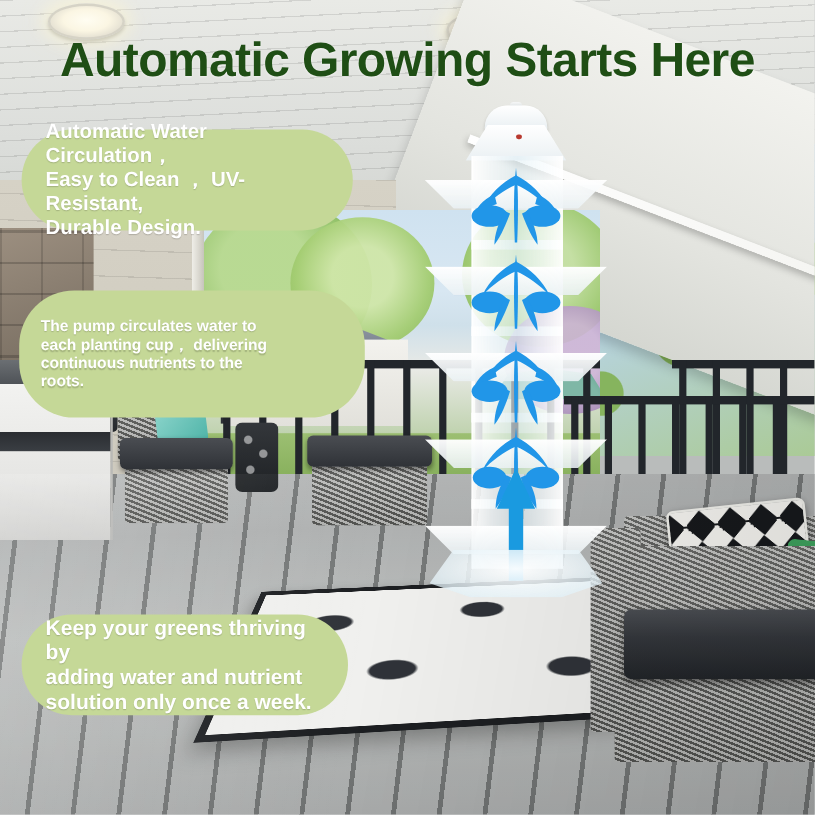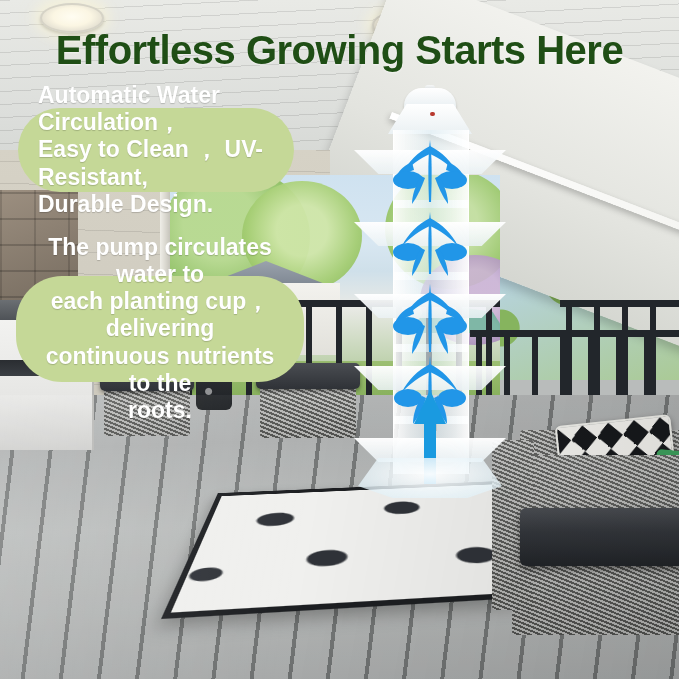--- a/index.html
+++ b/index.html
@@ -326,22 +326,22 @@
     color:#ffffff;
     font-family:"Liberation Sans",sans-serif;
     font-weight:bold;
     line-height:1.18;
     box-sizing:border-box;
     text-shadow:0 1px 1px rgba(0,0,0,.18);
     display:flex;align-items:center;
   }
   .pill span{display:block;white-space:pre-line;}
 
-  #pill1{left:18px;top:108px;width:276px;height:84px;padding:0 20px;font-size:23px;}
-  #pill2{left:16px;top:276px;width:288px;height:106px;padding:0 18px;font-size:23px;text-align:center;}
+  #pill1{left:18px;top:108px;width:276px;height:84px;padding:0 20px;font-size:17px;}
+  #pill2{left:16px;top:242px;width:288px;height:106px;padding:0 18px;font-size:13px;}
   #pill3{left:18px;top:512px;width:272px;height:84px;padding:0 20px;font-size:17.5px;}
 </style>
 </head>
 <body>
 
 <div id="stage">
 
   <div class="layer" id="ceiling"></div>
   <div class="layer" id="light1"></div>
   <div class="layer can-light" id="light1"></div>
@@ -508,29 +508,34 @@
     <svg style="position:absolute;left:82px;top:300px;width:36px;height:98px;" viewBox="0 0 36 98">
       <g fill="#1a9ae0">
         <polygon points="18,2 34,36 24,36 24,96 12,96 12,36 2,36"></polygon>
       </g>
     </svg>
 
     <div id="pump-base"></div>
 
   </div>
 
-  <div id="title">Effortless Growing Starts Here</div>
+  <div id="title">Automatic Growing Starts Here</div>
 
   <div class="pill" id="pill1">
     <span>Automatic Water Circulation，
 Easy to Clean ， UV-Resistant,
 Durable Design.</span>
   </div>
 
   <div class="pill" id="pill2">
     <span>The pump circulates water to
 each planting cup， delivering
  continuous nutrients to the
 roots.</span>
   </div>
 
+  <div class="pill" id="pill3">
+    <span>Keep your greens thriving by
+adding water and nutrient
+solution only once a week.</span>
+  </div>
 
 </div>
 
 </body></html>

